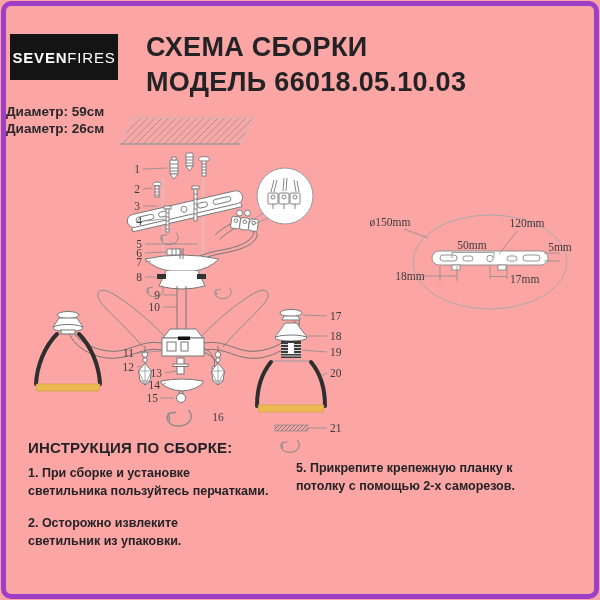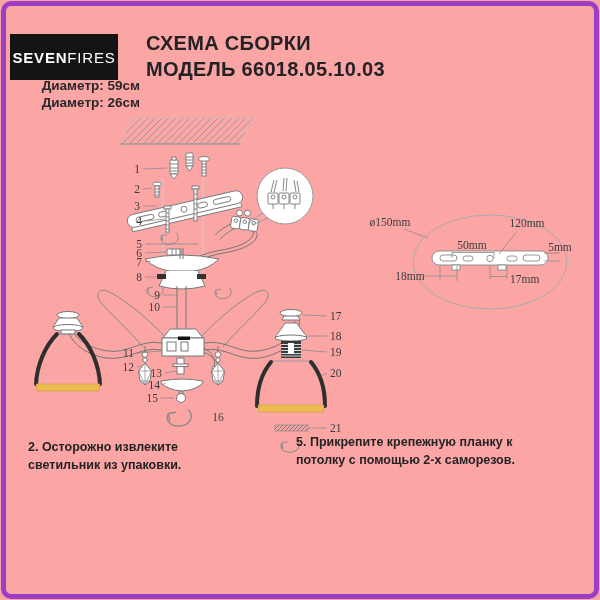--- a/index.html
+++ b/index.html
@@ -3,22 +3,22 @@
 <meta charset="utf-8">
 <style>
   html,body{margin:0;padding:0;background:#fff;}
   body{width:600px;height:600px;overflow:hidden;font-family:"Liberation Sans",sans-serif;}
   .page{position:relative;width:600px;height:600px;background:#fca5a5;}
   .frame{position:absolute;inset:1px;border:5px solid #9d3fc6;border-radius:10px;pointer-events:none;z-index:6;}
   .logo{position:absolute;left:10px;top:34px;width:108px;height:46px;background:#141414;color:#fff;
         display:flex;align-items:center;justify-content:center;letter-spacing:.8px;font-size:15px;z-index:3;}
   .logo .b{font-weight:800;}
   .logo .l{font-weight:400;}
-  .title{position:absolute;left:146px;top:30px;font-size:20px;font-weight:700;color:#232326;line-height:1.3;z-index:3;letter-spacing:.3px;}
-  .dims{position:absolute;left:6px;top:78px;width:112px;text-align:right;font-size:13.5px;font-weight:600;color:#28282b;line-height:1.25;z-index:3;padding-left:22px;}
+  .title{position:absolute;left:146px;top:30px;font-size:27px;font-weight:700;color:#232326;line-height:1.3;z-index:3;letter-spacing:.3px;}
+  .dims{position:absolute;left:6px;top:104px;width:112px;font-size:13.5px;font-weight:600;color:#28282b;line-height:1.25;z-index:3;}
   .diagram-svg{position:absolute;left:0;top:0;z-index:1;}
   .instructions{position:absolute;left:28px;top:439px;width:556px;z-index:3;color:#232326;}
   .instructions h2{margin:0 0 9px 0;font-size:15px;font-weight:800;letter-spacing:.2px;}
   .cols{display:flex;}
   .col-left{width:268px;flex:none;}
   .col-right{flex:1;margin-top:-5px;}
   .instr-item{white-space:pre-line;font-size:12.5px;font-weight:600;line-height:1.4;margin-bottom:15px;}
   svg text{font-family:"Liberation Serif",serif;fill:#3c3c3c;}
 </style>
 </head>
@@ -316,22 +316,25 @@
         <text x="527" y="227" text-anchor="middle">120mm</text>
         <text x="472" y="249" text-anchor="middle">50mm</text>
         <text x="560" y="251" text-anchor="middle">5mm</text>
         <text x="410" y="280" text-anchor="middle">18mm</text>
         <text x="510" y="283">17mm</text>
       </g>
     </g>
   </svg>
 
   <div class="instructions">
+    <h2>ИНСТРУКЦИЯ ПО СБОРКЕ:</h2>
     <div class="cols">
       <div class="col-left">
+        <div class="instr-item">1. При сборке и установке
+светильника пользуйтесь перчатками.</div>
         <div class="instr-item">2. Осторожно извлеките
 светильник из упаковки.</div>
       </div>
       <div class="col-right">
         <div class="instr-item">5. Прикрепите крепежную планку к
 потолку с помощью 2-х саморезов.</div>
 
       </div>
     </div>
   </div>

